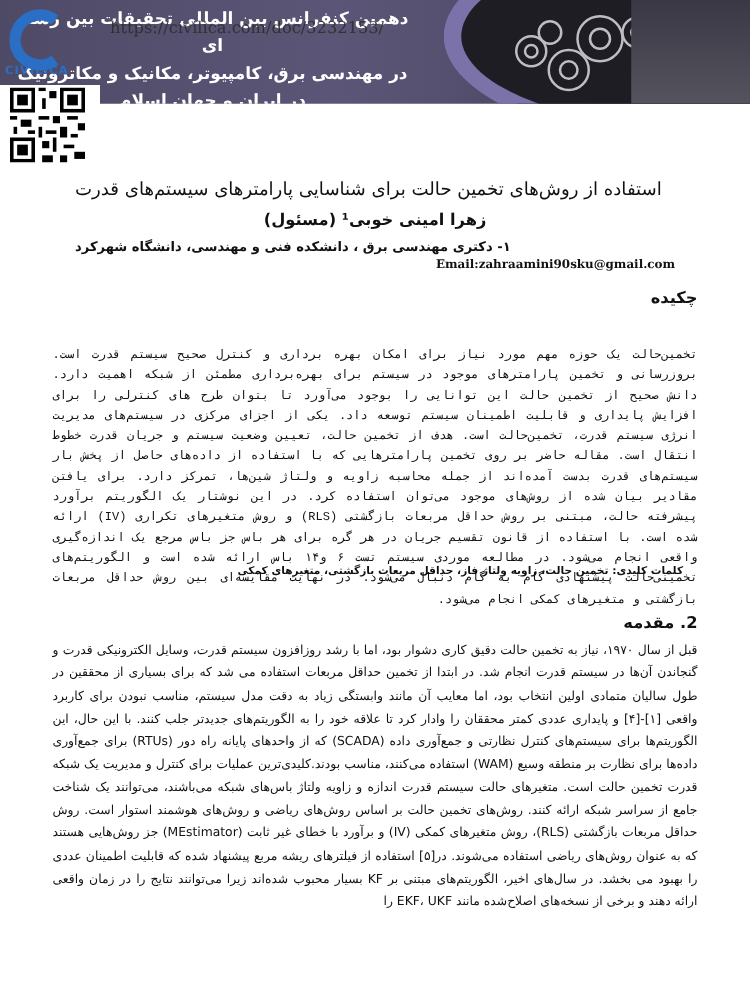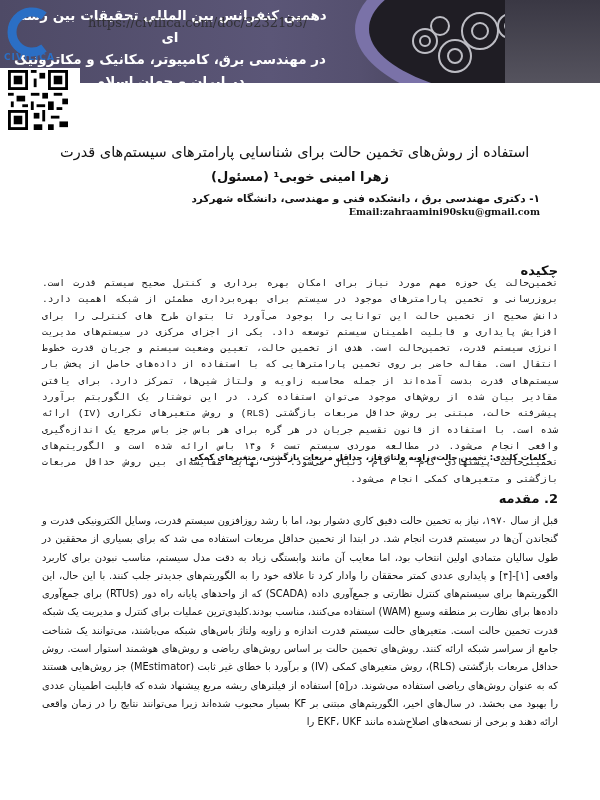--- a/index.html
+++ b/index.html
@@ -16,21 +16,21 @@
                  color:#fff; font-weight:bold; font-size:13.5px; line-height:22px; }
   .url { position:absolute; left:88px; top:15px; color:#2b2b2b; opacity:.85;
          font-family:"DejaVu Serif", serif; font-size:13px; }
   .logo { position:absolute; left:4px; top:6px; width:56px; height:52px; }
   .logo-text { position:absolute; left:4px; top:52px; font-size:9px; color:#2b6fc5; letter-spacing:1px; font-weight:bold; }
   .qr { position:absolute; left:0; top:68px; width:80px; height:62px; background:#fff; }
   .qr svg { position:absolute; left:8px; top:2px; }
   .title { position:absolute; top:144px; left:60px; width:480px; text-align:left; direction:rtl;
            font-weight:normal; font-size:14.5px; }
   .author { position:absolute; top:169px; left:60px; width:480px; text-align:center; direction:rtl; font-size:13px; font-weight:bold; }
-  .affil { position:absolute; top:192px; left:60px; width:480px; text-align:right; direction:rtl; font-size:10.5px; font-weight:bold; }
+  .affil { position:absolute; top:192px; left:60px; width:480px; text-align:left; direction:rtl; font-size:10.5px; font-weight:bold; }
   .email { position:absolute; top:206px; left:60px; width:480px; text-align:right; font-family:"DejaVu Serif", serif;
            font-size:9.5px; font-weight:bold; }
   .section-h { position:absolute; right:42px; direction:rtl; font-weight:bold; font-size:13px; }
   .para { position:absolute; left:42px; width:516px; direction:rtl; text-align:justify;
           font-size:9.6px; line-height:16.3px; }
   .para p { margin:0; }
   .keywords { position:absolute; left:190px; width:360px; top:452px; direction:rtl; text-align:left; font-size:8.5px; font-weight:bold; }
 </style>
 </head>
 <body>
@@ -100,21 +100,21 @@
         <rect x="17" y="13" width="2" height="1"></rect>
     </g>
   </svg>
 </div>
 
 <div class="title">استفاده از روش‌های تخمین حالت برای شناسایی پارامترهای سیستم‌های قدرت</div>
 <div class="author">زهرا امینی خوبی¹ (مسئول)</div>
 <div class="affil">۱- دکتری مهندسی برق ، دانشکده فنی و مهندسی، دانشگاه شهرکرد</div>
 <div class="email">Email:zahraamini90sku@gmail.com</div>
 
-<div class="section-h" style="top:263px;">چکیده</div>
+<div class="section-h" style="top:231px;">چکیده</div>
 <div class="para" style="top:276px;font-family:Liberation Mono, monospace;">
   <p>تخمین‌حالت یک حوزه مهم مورد نیاز برای امکان بهره برداری و کنترل صحیح سیستم قدرت است. بروزرسانی و تخمین پارامترهای موجود در سیستم برای بهره‌برداری مطمئن از شبکه اهمیت دارد. دانش صحیح از تخمین حالت این توانایی را بوجود می‌آورد تا بتوان طرح های کنترلی را برای افزایش پایداری و قابلیت اطمینان سیستم توسعه داد. یکی از اجزای مرکزی در سیستم‌های مدیریت انرژی سیستم قدرت، تخمین‌حالت است. هدف از تخمین حالت، تعیین وضعیت سیستم و جریان قدرت خطوط انتقال است. مقاله حاضر بر روی تخمین پارامترهایی که با استفاده از داده‌های حاصل از پخش بار سیستم‌های قدرت بدست آمده‌اند از جمله محاسبه زاویه و ولتاژ شین‌ها، تمرکز دارد. برای یافتن مقادیر بیان شده از روش‌های موجود می‌توان استفاده کرد. در این نوشتار یک الگوریتم برآورد پیشرفته حالت، مبتنی بر روش حداقل مربعات بازگشتی (RLS) و روش متغیرهای تکراری (IV) ارائه شده است. با استفاده از قانون تقسیم جریان در هر گره برای هر باس جز باس مرجع یک اندازه‌گیری واقعی انجام می‌شود. در مطالعه موردی سیستم تست ۶ و۱۴ باس ارائه شده است و الگوریتم‌های تخمینی‌حالت پیشنهادی گام به گام دنبال می‌شود. در نهایت مقایسه‌ای بین روش حداقل مربعات بازگشتی و متغیرهای کمکی انجام می‌شود.</p>
 </div>
 
 <div class="keywords">
   <span>کلمات کلیدی:</span>
   <span>تخمین حالت، زاویه ولتاژ فاز، حداقل مربعات بازگشتی، متغیرهای کمکی</span>
 </div>
 
 <div class="section-h" style="top:491px;">2. مقدمه</div>

